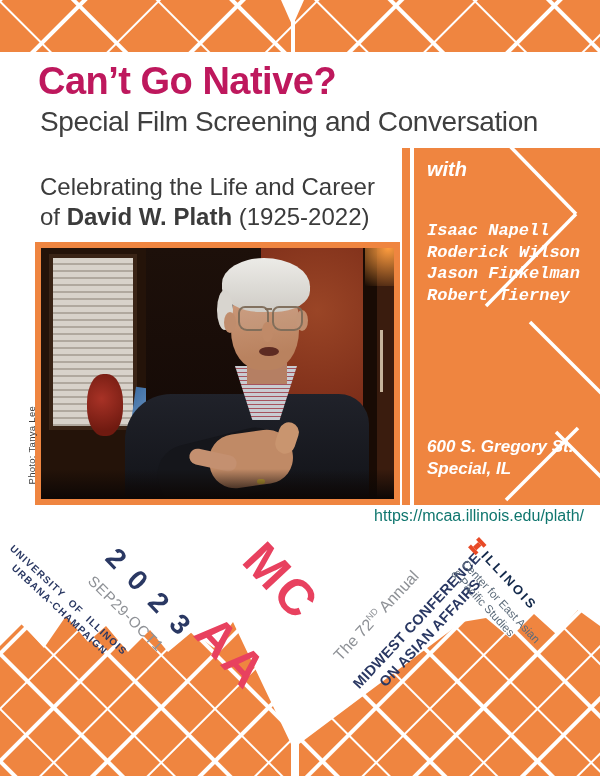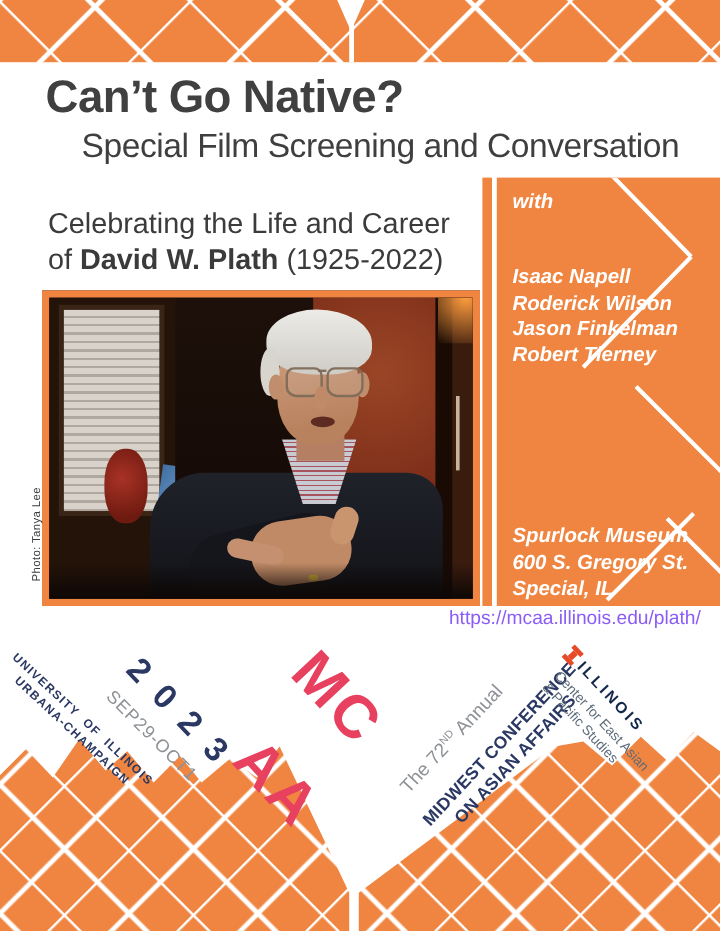--- a/index.html
+++ b/index.html
@@ -5,23 +5,23 @@
   html,body{margin:0;padding:0;background:#fff;}
   .poster{position:relative;width:600px;height:776px;background:#fff;overflow:hidden;
           font-family:"Liberation Sans",sans-serif;color:#3d3d3d;}
   svg{display:block;}
 
   
   .top-band{position:absolute;left:0;top:0;width:600px;height:52px;}
 
   
   .title{position:absolute;left:38px;top:60px;font-size:38px;font-weight:bold;
-         letter-spacing:-.5px;color:#404040;}
+         letter-spacing:-.5px;color:#be185d;}
   .subtitle{position:absolute;left:40px;top:106px;font-size:28px;font-weight:400;
-            letter-spacing:-.4px;color:#3f3f3f;margin-left:28px;}
+            letter-spacing:-.4px;color:#3f3f3f;}
   .heading{position:absolute;left:40px;top:172px;font-size:24px;line-height:30px;color:#3b3b3b;}
   .heading b{font-weight:bold;margin-top:23px;}
 
   
   .photo-frame{position:absolute;left:35px;top:242px;width:353px;height:251px;
                border:6px solid #ef8540;background:#2a1611;}
   .photo{position:relative;width:353px;height:251px;overflow:hidden;}
   .ph{position:absolute;}
   .ph-door-left{left:0;top:0;width:105px;height:251px;background:#241309;}
   .ph-blinds{left:8px;top:6px;width:80px;height:168px;border:4px solid #3a2416;
@@ -72,26 +72,26 @@
 
   .photo-credit{position:absolute;left:-10px;top:438px;width:82px;font-size:9.5px;color:#3b3b3b;
      transform:rotate(-90deg);letter-spacing:.3px;}
 
   
   .side-strip{position:absolute;left:402px;top:148px;width:8px;height:357px;background:#ef8540;}
   .side-panel{position:absolute;left:414px;top:148px;width:186px;height:357px;background:#ef8540;
      overflow:hidden;color:#fff;}
   .side-panel .deco{position:absolute;left:0;top:0;}
   .sp-text{position:absolute;left:13px;font-weight:bold;font-style:italic;}
-  .sp-with{top:10px;font-size:17px;}
-  .sp-names{top:72px;font-size:17px;line-height:21.5px;}
+  .sp-with{top:10px;font-size:20px;}
+  .sp-names{top:72px;font-size:17px;line-height:21.5px;font-family:Liberation Mono, monospace;}
   .sp-datetime{top:190px;font-size:18.5px;line-height:23.5px;letter-spacing:-.2px;}
   .sp-venue{top:288px;font-size:17px;line-height:22px;}
 
-  .url-row{position:absolute;right:16px;top:507px;font-size:16px;color:#8b5cf6;}
+  .url-row{position:absolute;right:16px;top:507px;font-size:16px;color:#0f766e;}
 
   
   .footer{position:absolute;left:0;top:530px;width:600px;height:246px;}
   .lattice{position:absolute;left:0;top:70px;}
   .rot{position:absolute;transform-origin:left top;white-space:nowrap;}
   .univ{left:16px;top:12px;transform:rotate(43deg);color:#2a3863;font-weight:bold;
         font-size:10px;line-height:13px;letter-spacing:1.2px;word-spacing:4px;text-align:center;}
   .sep-dates{left:97px;top:42px;transform:rotate(45deg);color:#8e9196;font-size:15px;
         letter-spacing:.8px;}
   .year{left:122px;top:12px;transform:rotate(46deg);color:#2a3863;font-weight:bold;
@@ -187,21 +187,20 @@
       </g>
     </svg>
     <div class="sp-text sp-with">with</div>
     <div class="sp-text sp-names">
       <div>Isaac Napell</div>
       <div>Roderick Wilson</div>
       <div>Jason Finkelman</div>
       <div>Robert Tierney</div>
     </div>
     <div class="sp-text sp-venue">
-      <div>Spurlock Museum</div>
       <div>600 S. Gregory St.</div>
       <div>Special, IL</div>
     </div>
   </div>
 
   <div class="url-row">https://mcaa.illinois.edu/plath/</div>
 
   <div class="footer">
 
     <svg class="lattice" width="600" height="176">

